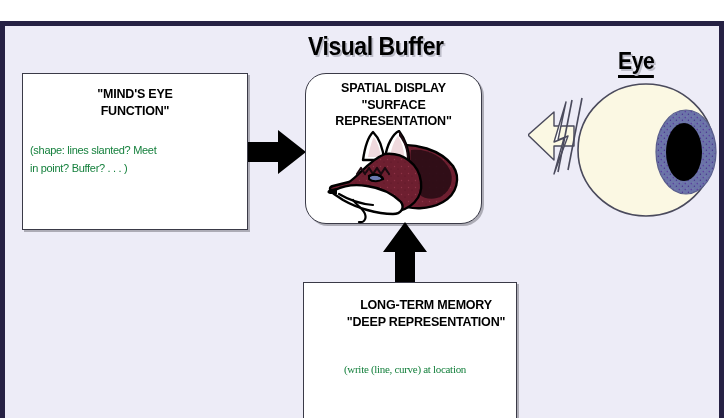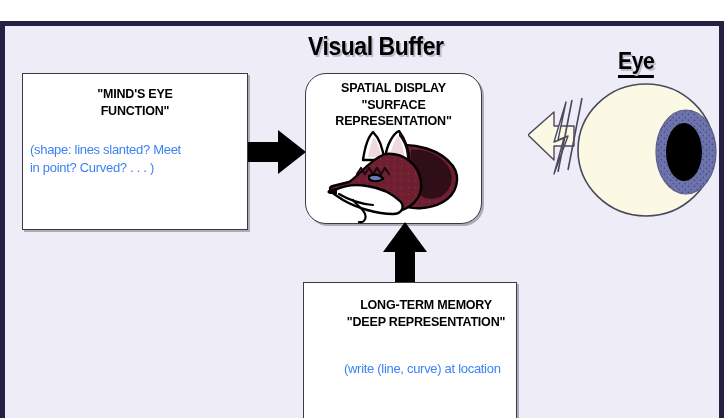--- a/index.html
+++ b/index.html
@@ -60,30 +60,30 @@
 
   .box-head {
     text-align: center;
     font-size: 12.5px;
     font-weight: bold;
     color: #000;
     line-height: 16.5px;
     letter-spacing: -0.2px;
   }
   .box-sub {
-    font-size: 13px;
-    color: #3b82f6;
+    font-size: 11px;
+    color: #15803d;
     line-height: 18px;
     letter-spacing: -0.3px;
   }
   #box-minds-eye .box-head { margin-top: 12px; }
   #box-minds-eye .box-sub  { margin-top: 22px; padding: 0 7px; }
   #box-spatial   .box-head { margin-top: 6px; }
   #box-ltm       .box-head { margin-top: 14px; }
-  #box-ltm       .box-sub  { margin-top: 30px; padding: 0 8px; }
+  #box-ltm       .box-sub  { margin-top: 30px; padding: 0 8px; font-family: Liberation Serif, serif; }
 
   
   #wolf-art {
     position: absolute;
     left: 318px;
     top: 104px;
     width: 140px;
     height: 94px;
   }
 
@@ -121,21 +121,21 @@
 
   <div class="title" id="title-eye">Eye</div>
 
   <div class="box" id="box-minds-eye">
     <div class="box-head">
       <div>"MIND'S EYE</div>
       <div>FUNCTION"</div>
     </div>
     <div class="box-sub">
       <div>(shape: lines slanted? Meet</div>
-      <div>in point? Curved? . . . )</div>
+      <div>in point? Buffer? . . . )</div>
     </div>
   </div>
 
   <svg id="arrow-interp-to-spatial" viewBox="0 0 58 48">
     <polygon points="0,14 30,14 30,2 58,24 30,46 30,34 0,34" fill="#000000"></polygon>
   </svg>
 
   <div class="box" id="box-spatial">
     <div class="box-head">
       <div>SPATIAL DISPLAY</div>

